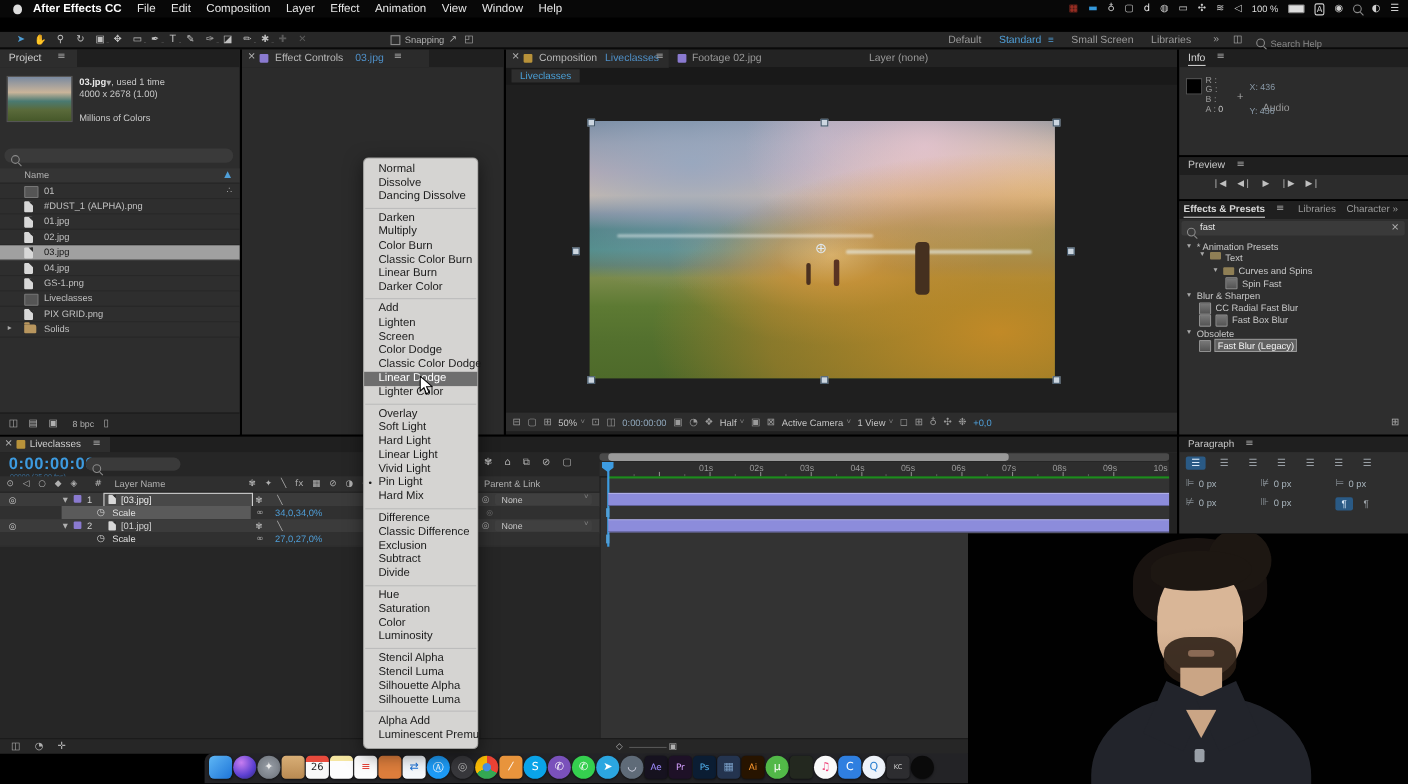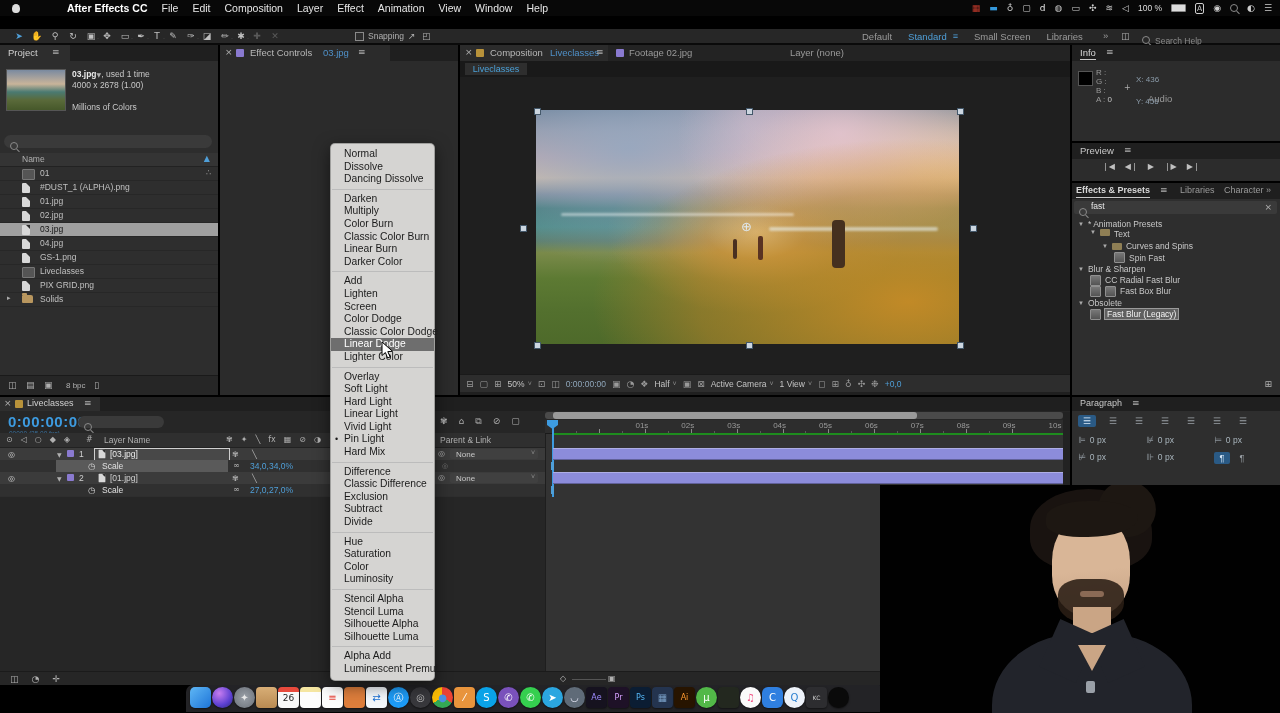--- a/index.html
+++ b/index.html
@@ -41,21 +41,21 @@
   .alignbtn.on{background:#2a5a85;color:#d8e8f8;}
 </style>
 </head>
 <body>
 
 <div id="screen">
 
   <div class="abs" id="macbar" style="left:0;top:0;width:1280px;height:16px;background:#080808;display:flex;align-items:center;">
     <span style="width:8px;height:9px;background:#ddd;border-radius:50% 50% 45% 45%;margin:0 10px 0 12px;"></span>
     <div id="menubar-items" style="display:flex;gap:14px;font-size:10.5px;color:#e6e6e6;">
-        <span style="font-weight: bold; color: rgb(255, 255, 255); margin-left: 37px;">After Effects CC</span>
+        <span style="font-weight: bold; color: rgb(255, 255, 255);">After Effects CC</span>
         <span>File</span>
         <span>Edit</span>
         <span>Composition</span>
         <span>Layer</span>
         <span>Effect</span>
         <span>Animation</span>
         <span>View</span>
         <span>Window</span>
         <span>Help</span>
       </div>

